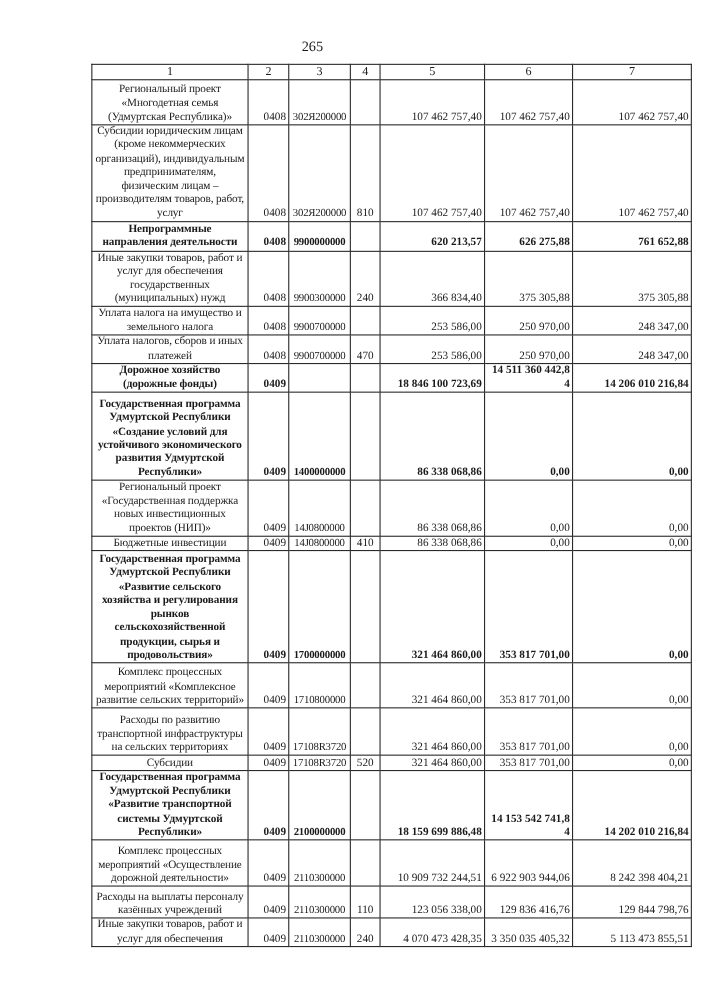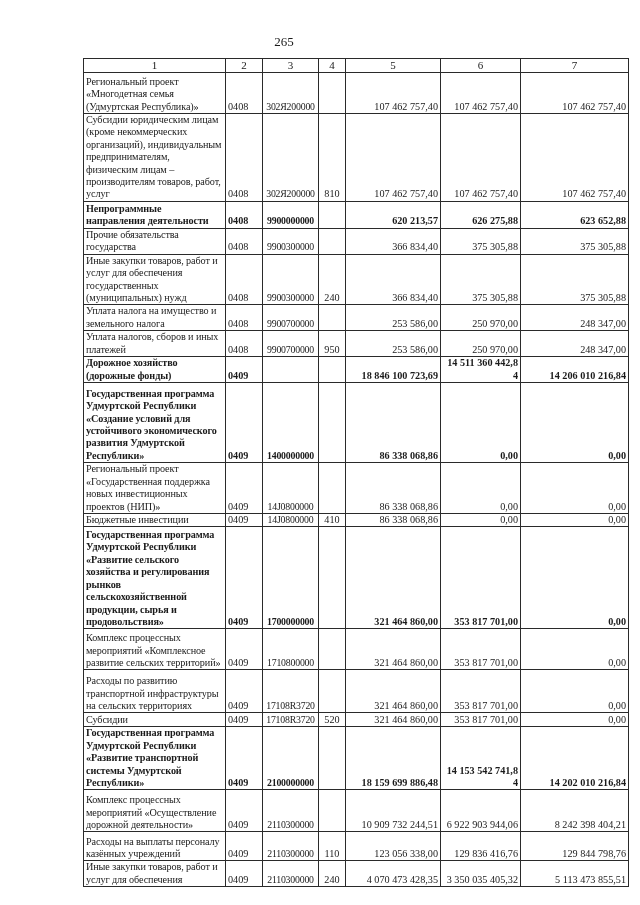--- a/index.html
+++ b/index.html
@@ -1,22 +1,22 @@
 <!DOCTYPE html>
 <html><head>
 <meta charset="utf-8">
 <style>
   html, body { margin: 0; padding: 0; background: #ffffff; }
   body { width: 640px; height: 905px; position: relative; overflow: hidden; font-family: "Liberation Serif", "DejaVu Serif", serif; color: #1a1a1a; }
   .page-num { position: absolute; top: 34px; left: 0; width: 568px; text-align: center; font-size: 13px; }
   table { position: absolute; left: 83px; top: 58px; border-collapse: collapse; table-layout: fixed; width: 545px; font-size: 10.2px; line-height: 12.4px; }
   td { border: 1px solid #2a2a2a; padding: 0 2px; vertical-align: bottom; overflow: hidden; }
   th { border: 1px solid #2a2a2a; font-weight: normal; text-align: center; font-size: 11px; height: 13px; padding: 0; }
-  td.name { text-align: left; letter-spacing: -0.1px; }
-  td.sec { text-align: left; }
+  td.name { text-align: center; letter-spacing: -0.1px; }
+  td.sec { text-align: right; }
   td.code { text-align: center; font-size: 9.8px; letter-spacing: -0.2px; }
   td.vr { text-align: center; }
   td.num { text-align: right; white-space: normal; word-break: break-all; }
   tr.bold td { font-weight: bold; }
 </style>
 </head>
 <body>
 
 <div class="page-num">265</div>
 
@@ -60,30 +60,21 @@
         <td class="num">107 462 757,40</td>
         <td class="num">107 462 757,40</td>
       </tr>
       <tr class="bold" style="height: 27px;">
         <td class="name">Непрограммные направления деятельности</td>
         <td class="sec">0408</td>
         <td class="code">9900000000</td>
         <td class="vr"></td>
         <td class="num">620 213,57</td>
         <td class="num">626 275,88</td>
-        <td class="num">623 652,88</td>
-      </tr>
-      <tr style="height: 26px;">
-        <td class="name">Прочие обязательства государства</td>
-        <td class="sec">0408</td>
-        <td class="code">9900300000</td>
-        <td class="vr"></td>
-        <td class="num">366 834,40</td>
-        <td class="num">375 305,88</td>
-        <td class="num">375 305,88</td>
+        <td class="num">761 652,88</td>
       </tr>
       <tr style="height: 48px;">
         <td class="name">Иные закупки товаров, работ и услуг для обеспечения государственных (муниципальных) нужд</td>
         <td class="sec">0408</td>
         <td class="code">9900300000</td>
         <td class="vr">240</td>
         <td class="num">366 834,40</td>
         <td class="num">375 305,88</td>
         <td class="num">375 305,88</td>
       </tr>
@@ -93,21 +84,21 @@
         <td class="code">9900700000</td>
         <td class="vr"></td>
         <td class="num">253 586,00</td>
         <td class="num">250 970,00</td>
         <td class="num">248 347,00</td>
       </tr>
       <tr style="height: 26px;">
         <td class="name">Уплата налогов, сборов и иных платежей</td>
         <td class="sec">0408</td>
         <td class="code">9900700000</td>
-        <td class="vr">950</td>
+        <td class="vr">470</td>
         <td class="num">253 586,00</td>
         <td class="num">250 970,00</td>
         <td class="num">248 347,00</td>
       </tr>
       <tr class="bold" style="height: 26px;">
         <td class="name">Дорожное хозяйство (дорожные фонды)</td>
         <td class="sec">0409</td>
         <td class="code"></td>
         <td class="vr"></td>
         <td class="num">18 846 100 723,69</td>

